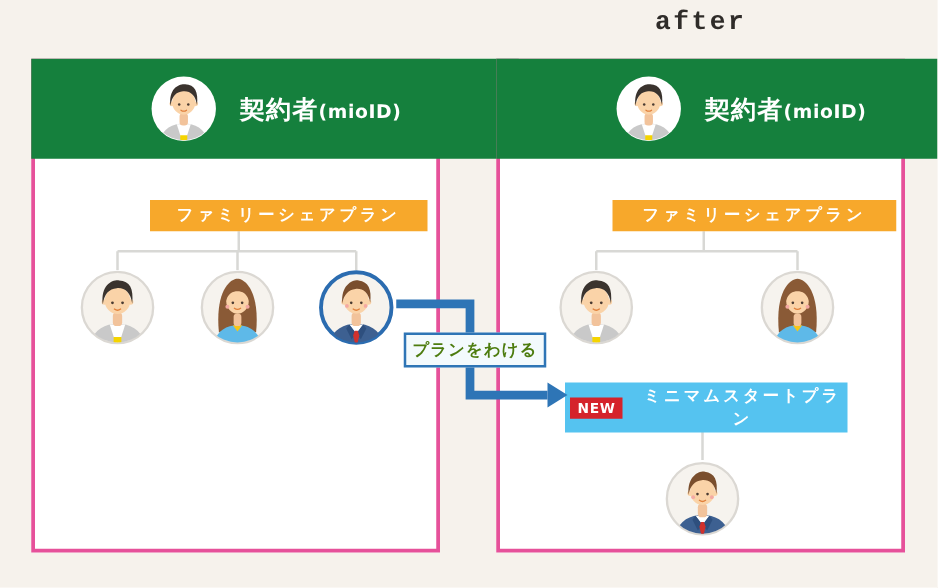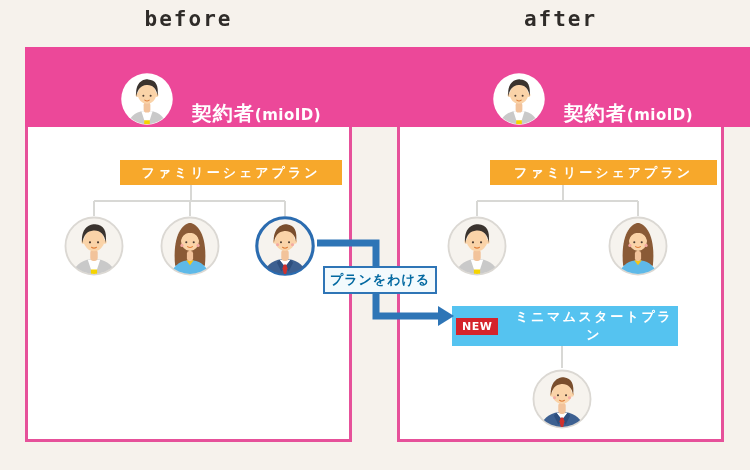--- a/index.html
+++ b/index.html
@@ -6,32 +6,32 @@
   .stage{
     position:relative;width:750px;height:470px;background:#F6F2EC;
     font-family:"DejaVu Sans","Liberation Sans",sans-serif;overflow:hidden;
   }
   .sec-title{
     position:absolute;top:7px;height:26px;text-align:center;
     font-family:"DejaVu Sans Mono","Liberation Mono",monospace;
     font-size:21px;font-weight:600;letter-spacing:2px;color:#2F2C29;
   }
   #title-before{left:25px;width:327px;}
-  #title-after{left:397px;width:327px;}
+  #title-after{left:397px;width:327px;font-family:Liberation Mono, monospace;}
 
   .panel{
     position:absolute;top:47px;width:327px;height:395px;background:#FFFFFF;
     border:3px solid #E6519A;box-sizing:border-box;
   }
   #panel-before{left:25px;}
   #panel-after{left:397px;}
 
   .panel-header{
-    position:absolute;left:-3px;top:-3px;width:390px;height:80px;background:#ec4899;
-    display:flex;align-items:flex-end;justify-content:center;gap:17px;
+    position:absolute;left:-3px;top:-3px;width:390px;height:80px;background:#15803d;
+    display:flex;align-items:center;justify-content:center;gap:17px;
   }
   .header-av{width:56px;height:56px;display:block;}
   .header-av svg{display:block;width:100%;height:100%;}
   .header-label{color:#FFFFFF;font-weight:bold;font-size:20px;letter-spacing:1px;white-space:nowrap;}
   .header-label .sub{font-size:15px;font-weight:600;letter-spacing:0.5px;}
 
   .tree{position:absolute;left:0;top:0;pointer-events:none;}
 
   .plan-banner{
     position:absolute;height:25px;line-height:25px;text-align:center;
@@ -51,21 +51,21 @@
   }
   .min-label{flex:1;text-align:center;font-size:13px;font-weight:bold;color:#fff;letter-spacing:2.5px;padding-left:12px;}
 
   .avatar{position:absolute;width:62px;height:62px;}
   .avatar svg{display:block;width:100%;height:100%;}
 
   .arrow-overlay{position:absolute;left:0;top:0;z-index:50;pointer-events:none;}
   .arrow-label{
     position:absolute;left:323px;top:266px;width:114px;height:28px;z-index:60;
     background:#F3FAFD;border:2px solid #2E75B6;box-sizing:border-box;
-    color:#0369a1;font-size:13px;font-weight:bold;letter-spacing:1px;
+    color:#4d7c0f;font-size:13px;font-weight:bold;letter-spacing:1px;
     display:flex;align-items:center;justify-content:center;
   }
   .defs-holder{position:absolute;width:0;height:0;overflow:hidden;}
 </style>
 </head>
 <body>
 
 <svg class="defs-holder" aria-hidden="true">
   <defs>
     <clipPath id="avclip">
@@ -115,21 +115,20 @@
       <circle cx="62" cy="48" r="2.4" fill="#F4A9A2"></circle>
       <circle cx="43.5" cy="44" r="1.7" fill="#4A3B32"></circle>
       <circle cx="56.5" cy="44" r="1.7" fill="#4A3B32"></circle>
       <path d="M46,52 Q50,55 54,52" stroke="#E0803C" stroke-width="1.7" fill="none" stroke-linecap="round"></path>
     </g>
   </defs>
 </svg>
 
 <div class="stage">
 
-  <div class="sec-title" id="title-before">before</div>
   <div class="sec-title" id="title-after">after</div>
 
   <div class="panel" id="panel-before">
     <div class="panel-header">
       <span class="header-av">
         <svg viewBox="0 0 100 100">
           <circle cx="50" cy="50" r="46" fill="#FFFFFF"></circle>
           <g clip-path="url(#avclip)">
               <use href="#person-man"></use>
             </g>

